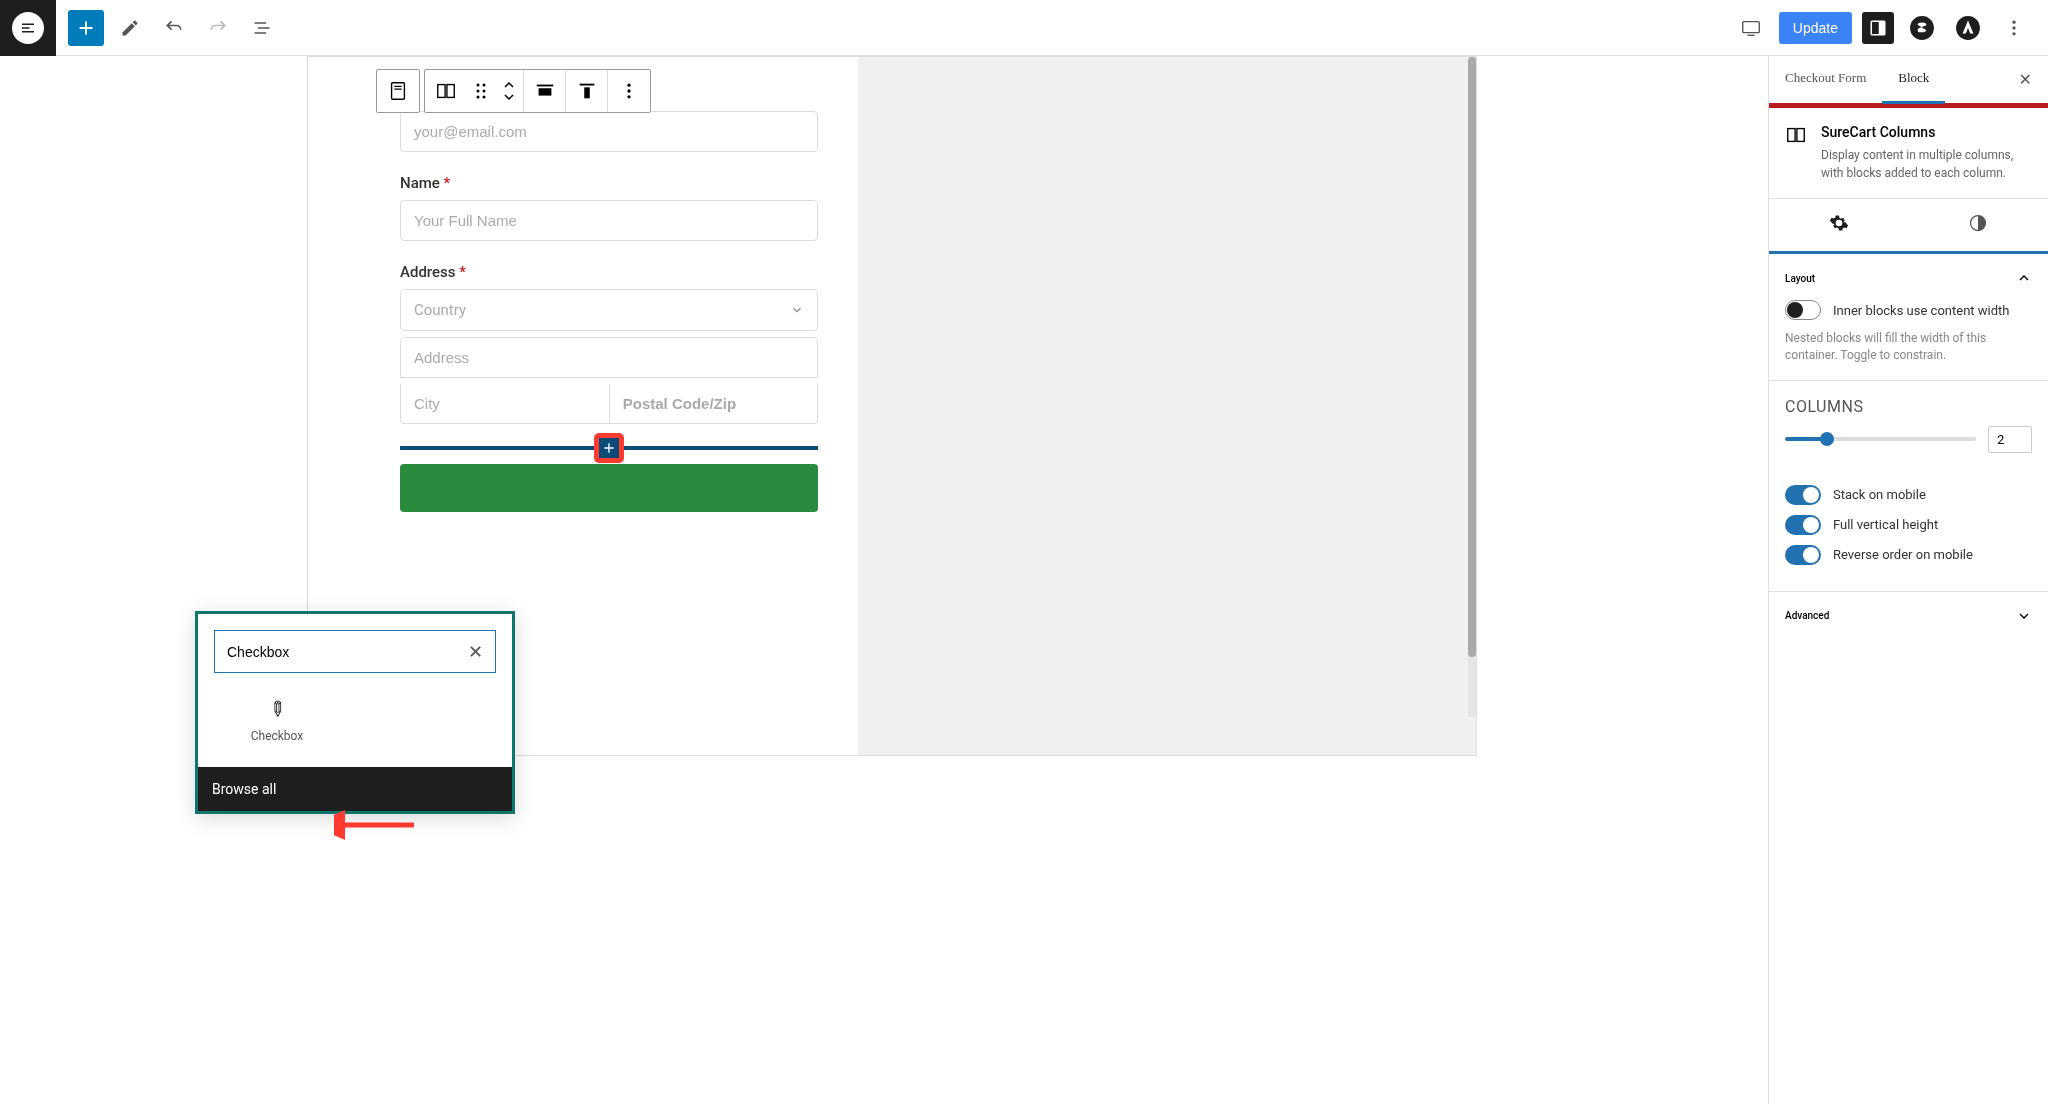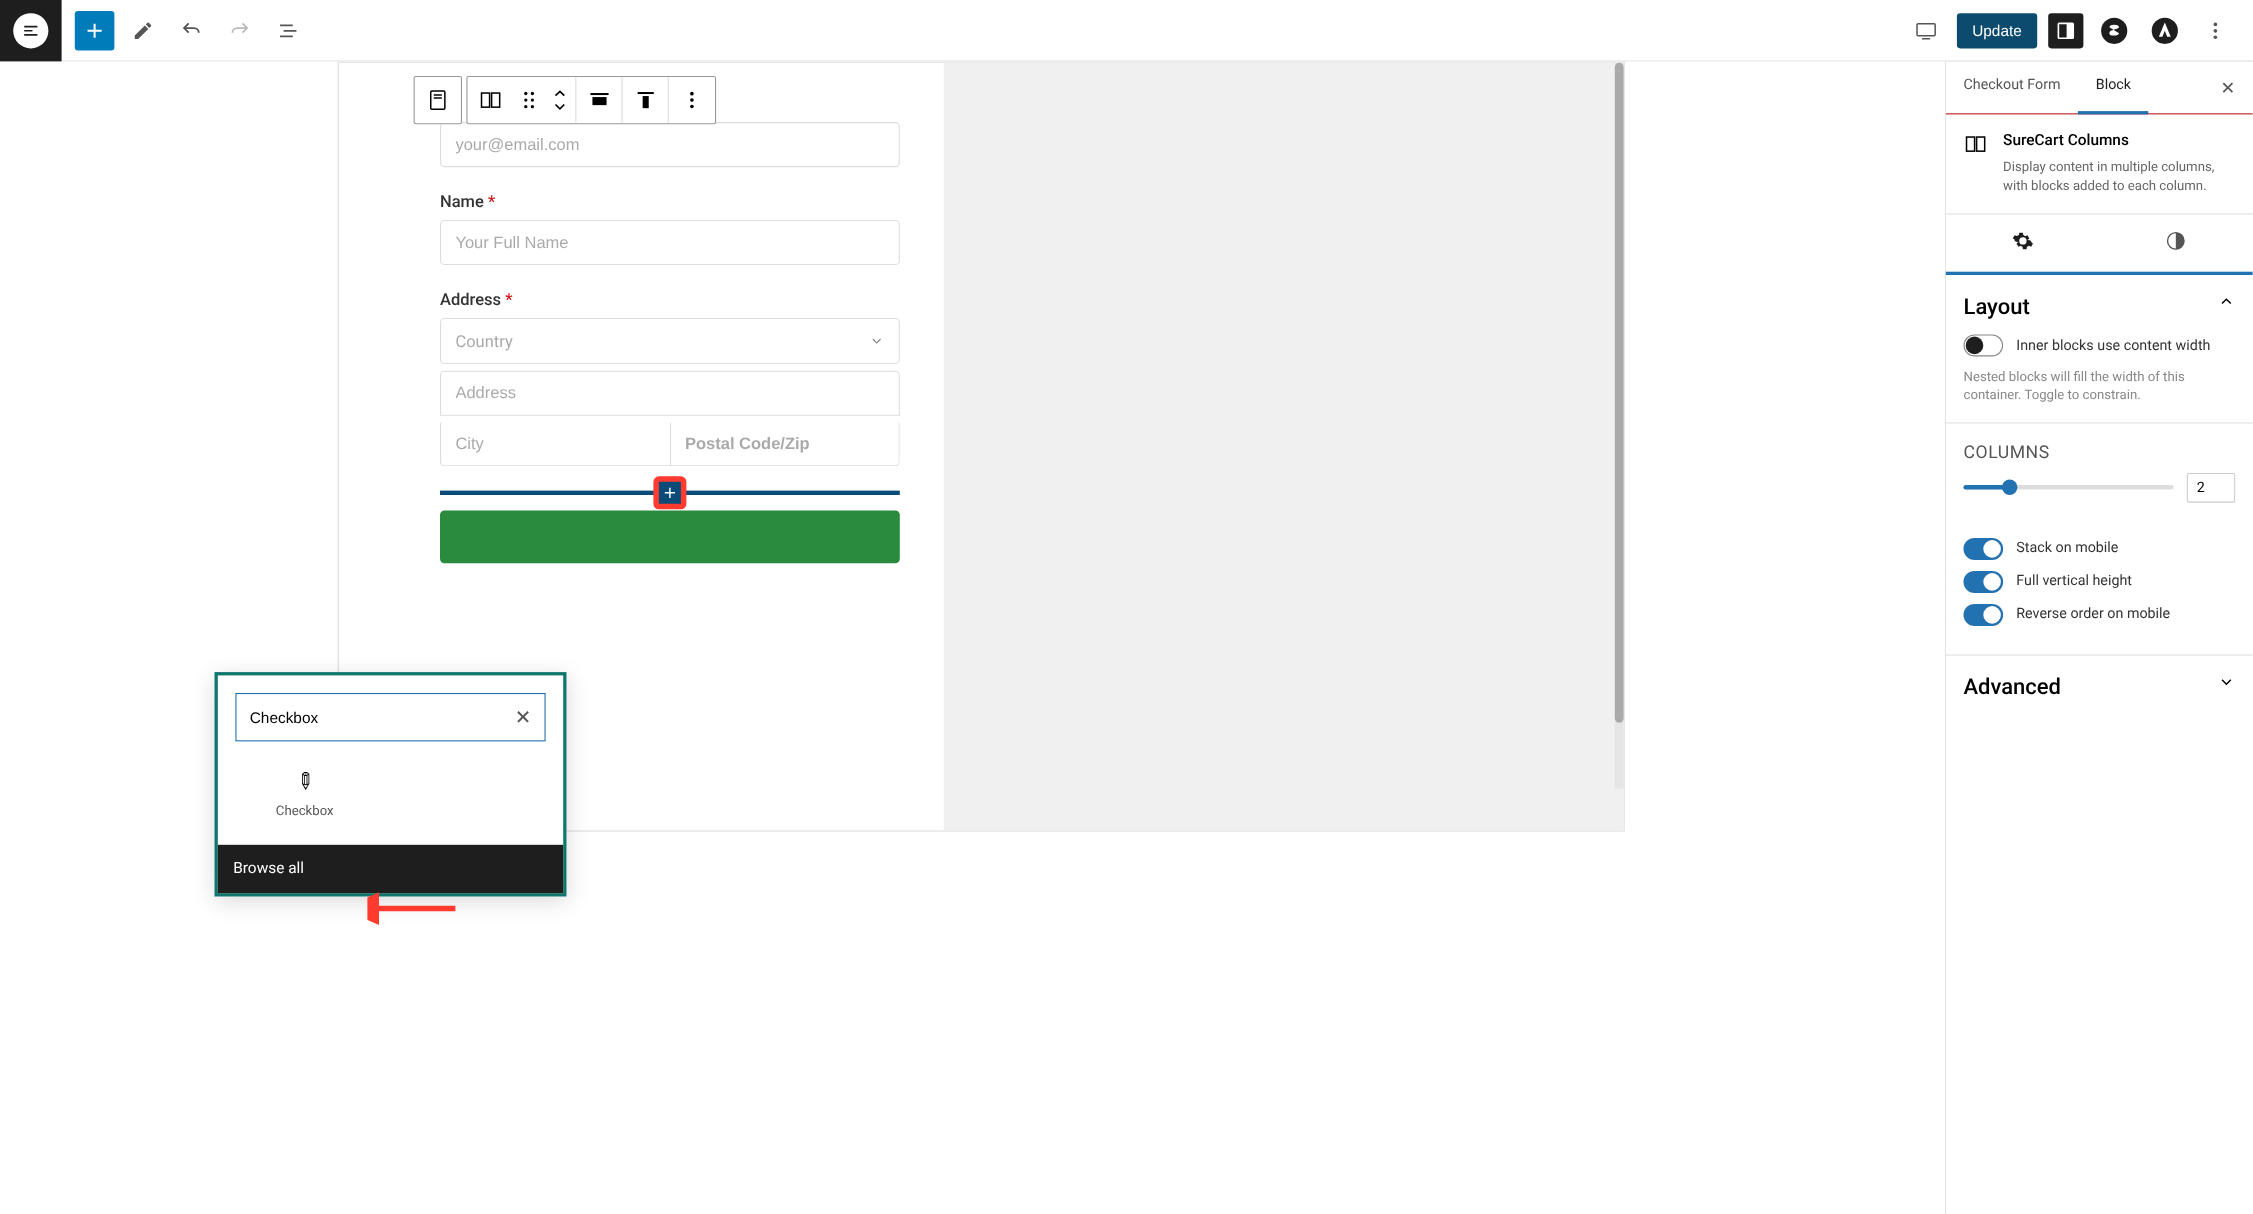--- a/index.html
+++ b/index.html
@@ -6,21 +6,21 @@
     body { font-family: -apple-system, BlinkMacSystemFont, "Segoe UI", Roboto, sans-serif; background: #fff; overflow: hidden; }
 
     .top-bar { height: 56px; display: flex; align-items: center; border-bottom: 1px solid #e0e0e0; }
     .logo-box { width: 56px; height: 56px; background: #1e1e1e; display: flex; align-items: center; justify-content: center; }
     .logo-circle { width: 32px; height: 32px; border-radius: 50%; background: #fff; display: flex; align-items: center; justify-content: center; font-weight: bold; color: #1e1e1e; }
     .toolbar-left { display: flex; align-items: center; gap: 8px; padding-left: 12px; }
     .add-btn { width: 36px; height: 36px; background: #007cba; border-radius: 3px; display: flex; align-items: center; justify-content: center; }
     .tool-icon { width: 36px; height: 36px; display: flex; align-items: center; justify-content: center; color: #555; }
     .toolbar-right { margin-left: auto; display: flex; align-items: center; gap: 10px; padding-right: 16px; }
     .right-icon { width: 36px; height: 36px; display: flex; align-items: center; justify-content: center; color: #555; }
-    .update-btn { background: #0c4a6e; color: #fff; border: none; padding: 8px 14px; border-radius: 3px; font-size: 14px; }
+    .update-btn { background: #3b82f6; color: #fff; border: none; padding: 8px 14px; border-radius: 3px; font-size: 14px; }
     .circ-dark { width: 32px; height: 32px; border-radius: 3px; background: #1e1e1e; display: flex; align-items: center; justify-content: center; }
 
     .main-layout { display: flex; height: calc(100vh - 56px); }
     .editor-area { flex: 1; position: relative; overflow: auto; background: #fff; padding-left: 16px; }
     .canvas { margin: 0 auto; width: 1170px; border: 1px solid #ddd; min-height: 700px; display: flex; position: relative; }
     .left-column { width: 550px; padding: 12px 40px 40px 92px; position: relative; }
     .right-column { flex: 1; background: #f0f0f0; }
 
     .block-toolbar { position: absolute; top: 12px; left: 68px; display: flex; background: #fff; border: 1px solid #999; border-radius: 2px; z-index: 5; }
     .bt-item { width: 42px; height: 42px; display: flex; align-items: center; justify-content: center; border-right: 1px solid #ddd; }
@@ -62,37 +62,37 @@
     .search-box { border: 1.5px solid #2271b1; display: flex; align-items: center; padding: 10px 12px; }
     .search-box input { border: none; outline: none; flex: 1; font-size: 14px; }
     .search-box .x { font-size: 18px; color: #555; }
     .block-result { text-align: center; margin: 24px 0 8px 18px; width: 90px; position: relative; }
     .block-result-icon { font-size: 20px; margin-bottom: 8px; display: inline-block; transform: rotate(45deg); }
     .block-result-label { font-size: 12px; color: #555; }
     .arrow { position: absolute; top: 113px; left: 120px; }
     .browse-all { background: #1e1e1e; color: #fff; padding: 14px; font-size: 14px; }
 
     .sidebar { width: 280px; border-left: 1px solid #e0e0e0; display: flex; flex-direction: column; }
-    .tabs { display: flex; border-bottom: 1px solid #b91c1c; position: relative; }
+    .tabs { display: flex; border-bottom: 5px solid #b91c1c; position: relative; font-family: Liberation Serif, serif; }
     .tab { padding: 14px 16px; font-size: 13px; color: #555; }
     .tab.active { color: #1e1e1e; border-bottom: 3px solid #2271b1; margin-bottom: -1px; }
     .tab-close { margin-left: auto; padding: 14px 16px; color: #555; }
 
     .block-info { padding: 16px; display: flex; gap: 14px; border-bottom: 1px solid #e0e0e0; }
     .block-info-icon { font-size: 18px; flex-shrink: 0; }
     .block-info-title { font-size: 14px; font-weight: 500; margin-bottom: 6px; }
     .block-info-desc { font-size: 12px; color: #666; line-height: 1.5; }
 
     .style-tabs { display: flex; border-bottom: 3px solid #2271b1; }
     .style-tab { flex: 1; text-align: center; padding: 14px; color: #555; }
     .style-tab.inactive { border-bottom: 3px solid transparent; margin-bottom: -3px; }
     .style-tab.active { color: #1e1e1e; }
 
     .panel { padding: 16px; border-bottom: 1px solid #e0e0e0; }
-    .panel-header { display: flex; justify-content: space-between; font-size: 20px; font-weight: 500; margin-bottom: 14px; }
+    .panel-header { display: flex; justify-content: space-between; align-items: center; font-size: 10px; font-weight: 500; margin-bottom: 14px; }
     .toggle-row { display: flex; align-items: center; gap: 12px; margin-bottom: 10px; }
     .toggle-off { width: 36px; height: 20px; border: 1px solid #888; border-radius: 10px; position: relative; background: #fff; }
     .toggle-off::after { content: ''; position: absolute; left: 1px; top: 1px; width: 16px; height: 16px; background: #1e1e1e; border-radius: 50%; }
     .toggle-on { width: 36px; height: 20px; border-radius: 10px; position: relative; background: #2271b1; }
     .toggle-on::after { content: ''; position: absolute; right: 2px; top: 2px; width: 16px; height: 16px; background: #fff; border-radius: 50%; }
     .toggle-label { font-size: 13px; color: #333; }
     .help-text { font-size: 12px; color: #888; margin-top: 6px; line-height: 1.4; }
 
     .columns-label { font-size: 16px; color: #555; letter-spacing: 0.5px; margin-bottom: 10px; }
     .slider-row { display: flex; align-items: center; gap: 12px; }

